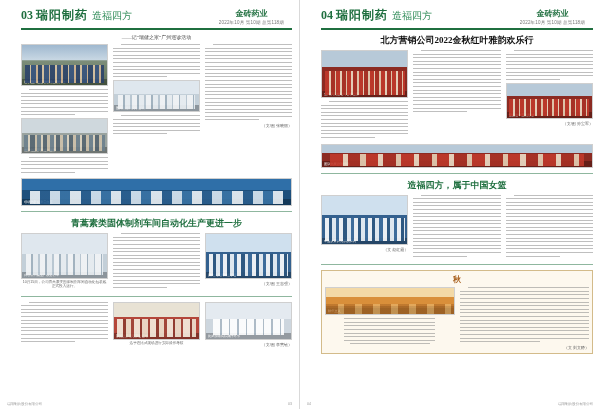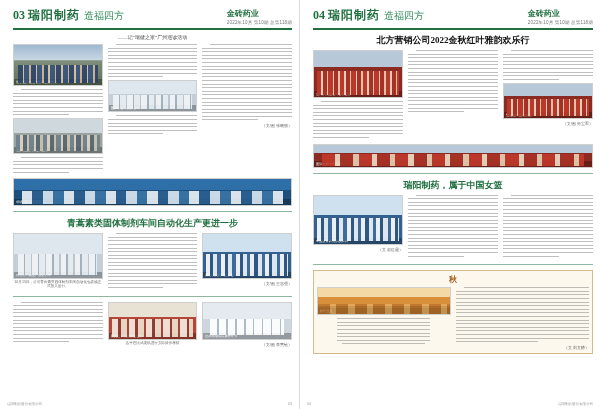--- a/index.html
+++ b/index.html
@@ -1,27 +1,27 @@
 <!DOCTYPE html>
 <html><head>
 <meta charset="utf-8">
 <style>
   html,body{margin:0;padding:0;background:#ffffff;}
   body{width:600px;height:409px;font-family:"Liberation Sans",sans-serif;overflow:hidden;}
   .spread{position:relative;width:600px;height:409px;background:#e9e9e9;display:flex;}
-  .page{position:relative;width:300px;height:409px;background:#ffffff;box-sizing:border-box;padding:6px 7px 5px 13px;}
+  .page{position:relative;width:300px;height:409px;background:#ffffff;box-sizing:border-box;padding:6px 7px 5px 21px;}
   .page.left{border-right:1px solid #d9d9d9;}
 
   
   .masthead{position:relative;height:22px;border-bottom:2px solid #1f6f3f;margin-bottom:4px;}
   .m-left{position:absolute;left:0;top:1px;display:flex;align-items:center;}
   .pgnum{font-size:12px;font-weight:bold;color:#1f6f3f;margin-right:3px;font-family:"Liberation Serif",serif;}
   .m-title{font-size:12px;font-weight:bold;color:#1f6f3f;letter-spacing:1px;font-family:"Liberation Serif",serif;}
   .m-sub{font-size:10px;color:#2e8b57;margin-left:4px;font-family:"Liberation Serif",serif;}
-  .m-right{position:absolute;right:0;top:2px;text-align:left;}
+  .m-right{position:absolute;right:8px;top:2px;text-align:center;}
   .m-logo{font-size:8px;color:#1f6f3f;font-weight:bold;font-family:"Liberation Serif",serif;}
   .m-date{font-size:4.5px;color:#777;letter-spacing:0.2px;margin-top:1px;}
 
   
   .headline{font-size:9px;font-weight:bold;color:#111;text-align:center;font-family:"Liberation Serif",serif;line-height:12px;}
   .headline.green{color:#1f6f3f;}
   .subhead{font-size:5px;color:#444;text-align:center;margin-top:2px;font-family:"Liberation Serif",serif;}
   .byline{font-size:4px;color:#666;text-align:right;margin-top:2px;}
 
   .cols{display:flex;gap:5px;}
@@ -343,21 +343,21 @@
         </div>
       </div>
       <div class="photo ph-red" style="height:22px;margin-top:3px;">
         <div class="cap">团队拓展游戏现场</div>
       </div>
     </div>
 
     <div class="sep"></div>
 
     <div>
-      <div class="headline green">瑞阳制药，属于中国女篮</div>
+      <div class="headline green">造福四方，属于中国女篮</div>
       <div class="cols" style="margin-top:4px;">
         <div class="col">
           <div class="photo ph-team" style="height:48px;">
             <div class="cap">中国女篮队员庆祝胜利</div>
           </div>
           <div class="byline">（文 赵红霞）</div>
         </div>
         <div class="col">
           <div class="para indent">
             <div class="ln"></div>

